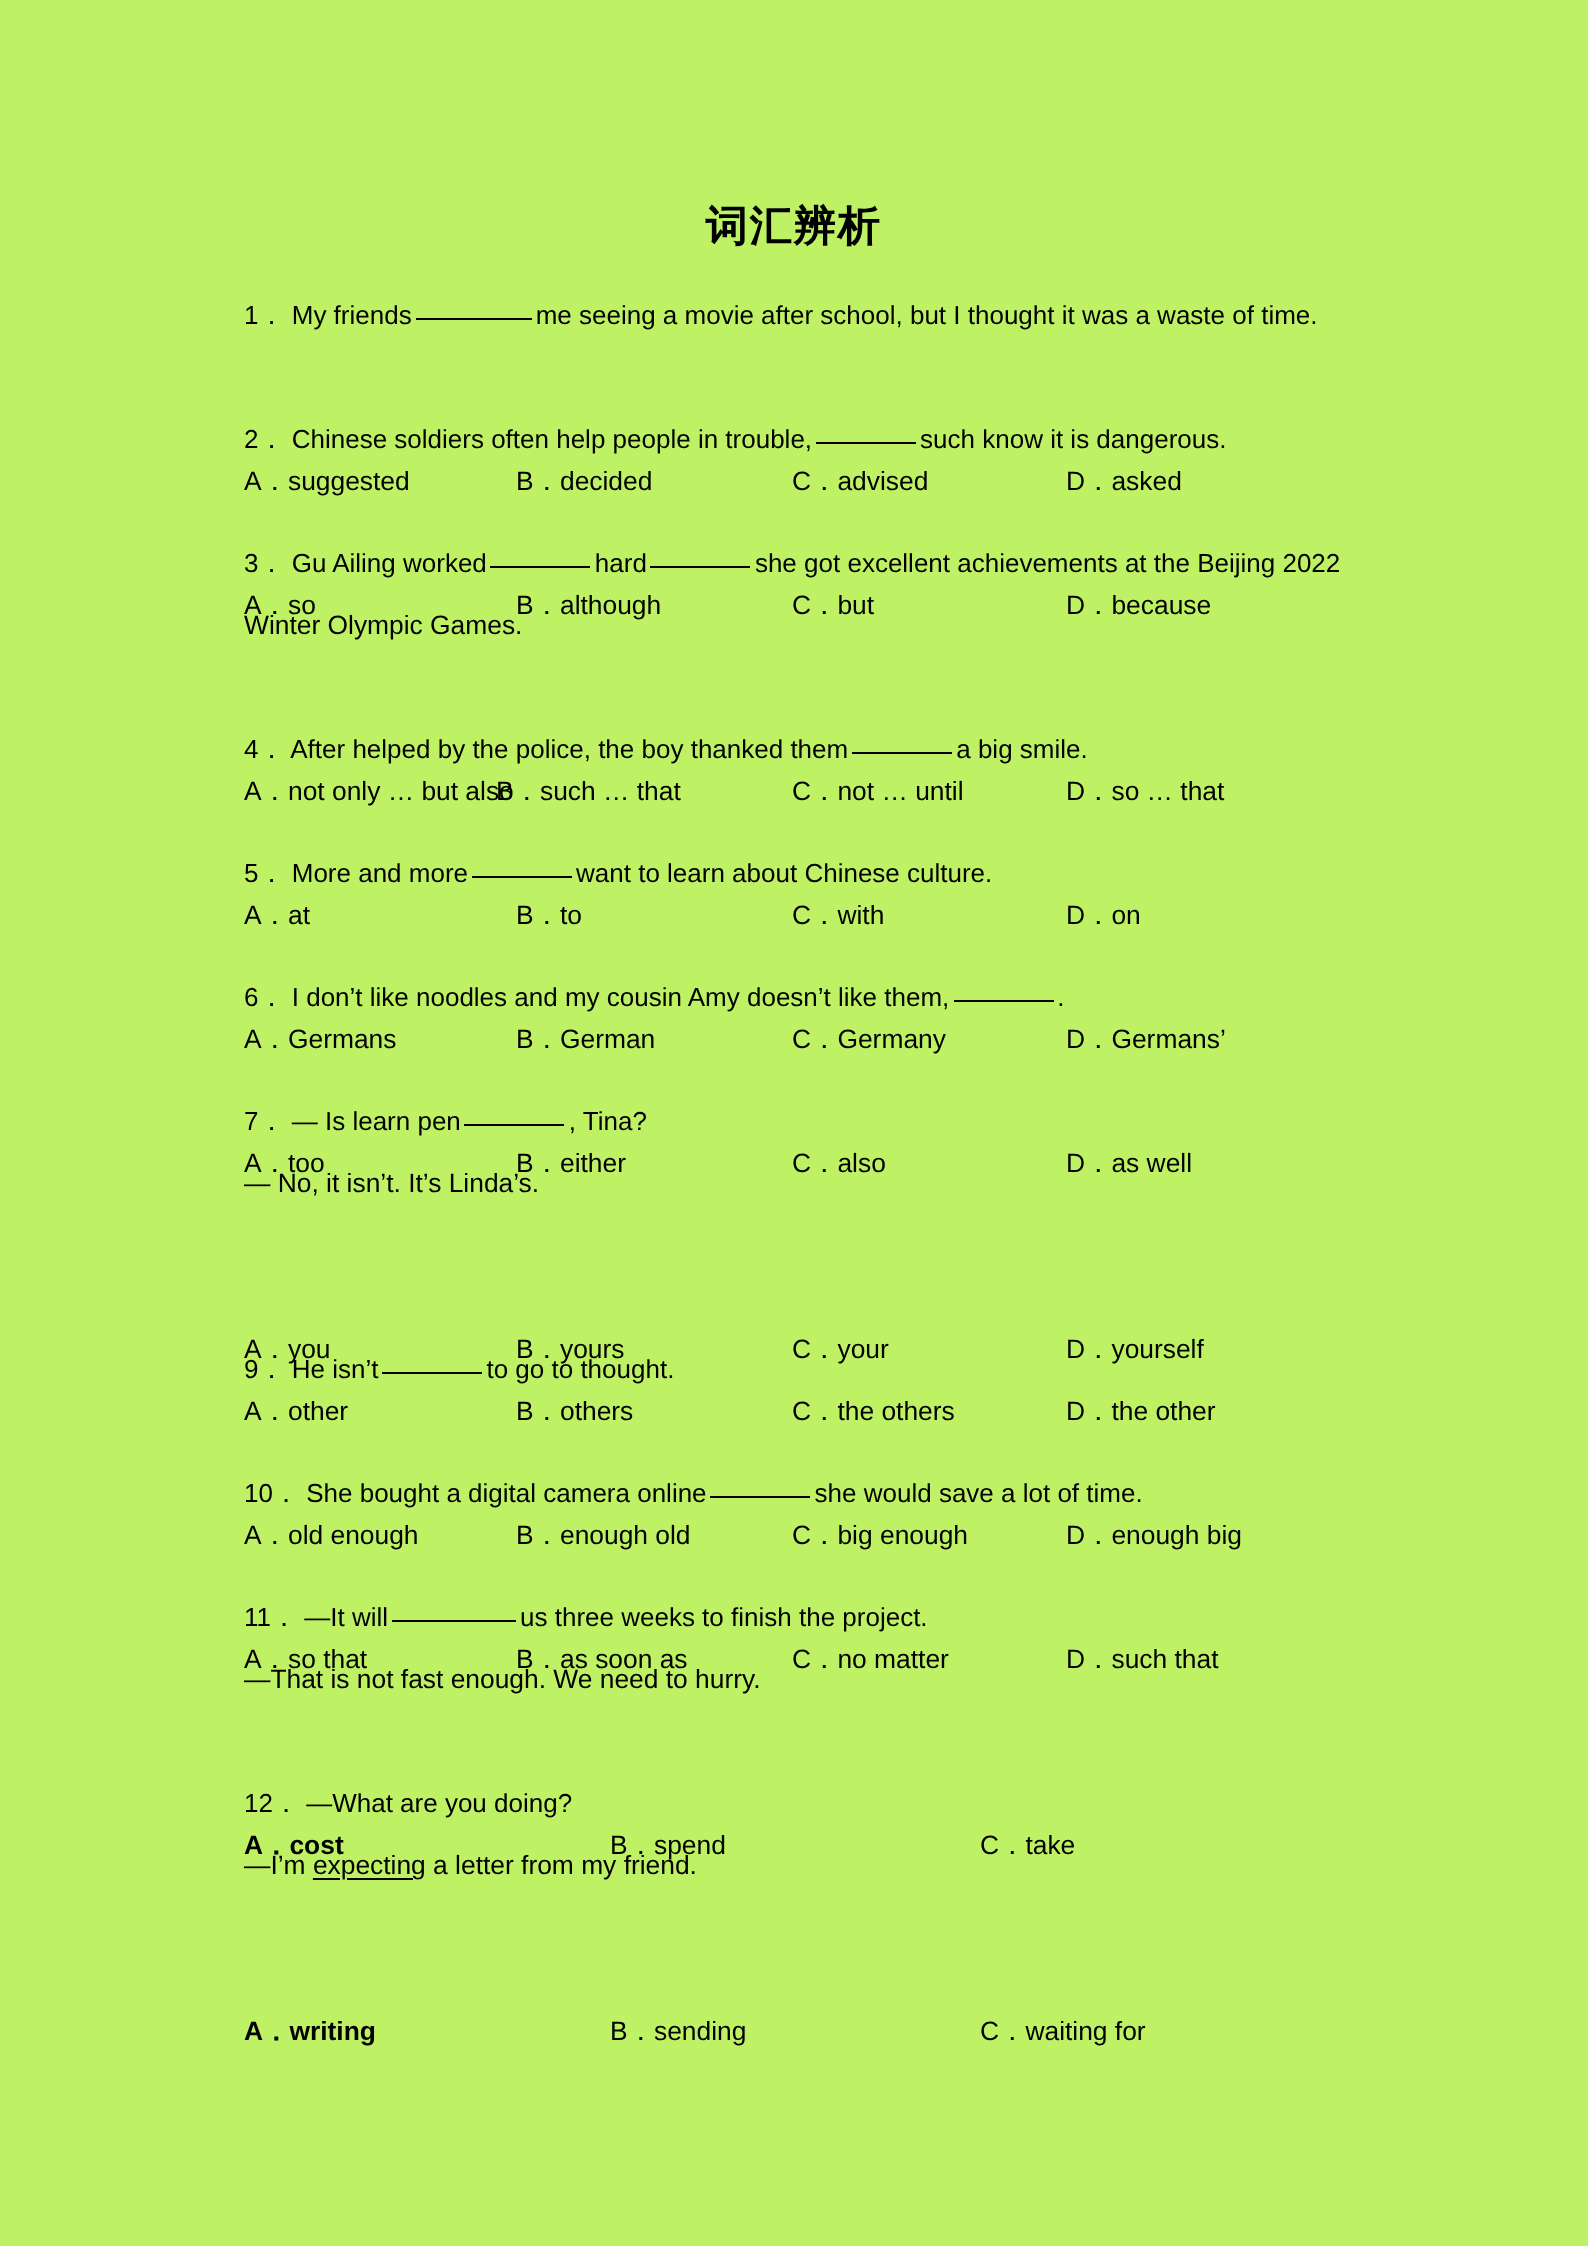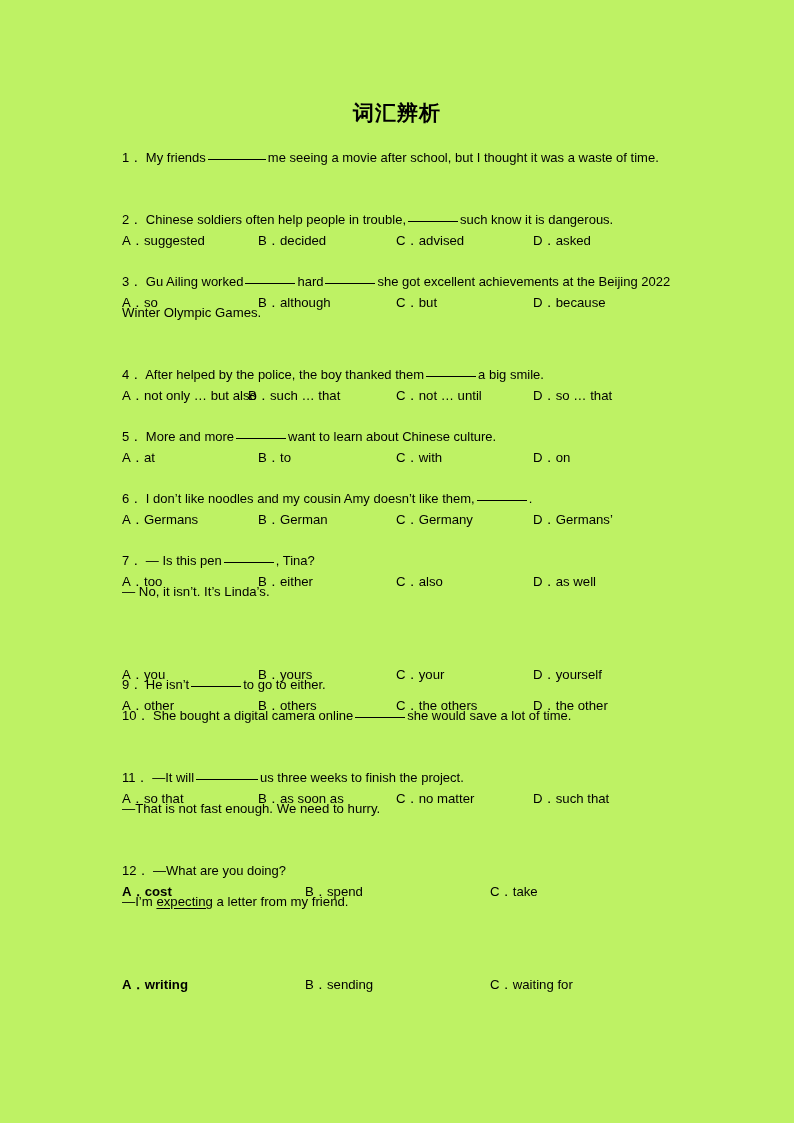--- a/index.html
+++ b/index.html
@@ -173,40 +173,46 @@
     </div>
     <div class="optrow cols4">
       <span class="opt c0"><span class="optlabel">A．</span><span>too</span></span>
       <span class="opt c1"><span class="optlabel">B．</span><span>either</span></span>
       <span class="opt c2"><span class="optlabel">C．</span><span>also</span></span>
       <span class="opt c3"><span class="optlabel">D．</span><span>as well</span></span>
     </div>
 
     <div class="line qline">
       <span class="qnum">7．</span>
-      <span class="stem">— Is this pen</span><span class="blank w2"></span><span class="stem">, Tina?</span>
+      <span class="stem">— Is learn pen</span><span class="blank w2"></span><span class="stem">, Tina?</span>
     </div>
     <div class="line cont">— No, it isn’t. It’s Linda’s.</div>
     <div class="optrow cols4">
       <span class="opt c0"><span class="optlabel">A．</span><span>you</span></span>
       <span class="opt c1"><span class="optlabel">B．</span><span>yours</span></span>
       <span class="opt c2"><span class="optlabel">C．</span><span>your</span></span>
       <span class="opt c3"><span class="optlabel">D．</span><span>yourself</span></span>
     </div>
 
     <div class="optrow cols4">
       <span class="opt c0"><span class="optlabel">A．</span><span>other</span></span>
       <span class="opt c1"><span class="optlabel">B．</span><span>others</span></span>
       <span class="opt c2"><span class="optlabel">C．</span><span>the others</span></span>
       <span class="opt c3"><span class="optlabel">D．</span><span>the other</span></span>
     </div>
 
     <div class="line qline">
       <span class="qnum">9．</span>
-      <span class="stem">He isn’t</span><span class="blank w2"></span><span class="stem">to go to either.</span>
+      <span class="stem">He isn’t</span><span class="blank w2"></span><span class="stem">to go to thought.</span>
+    </div>
+    <div class="optrow cols4">
+      <span class="opt c0"><span class="optlabel">A．</span><span>old enough</span></span>
+      <span class="opt c1"><span class="optlabel">B．</span><span>enough old</span></span>
+      <span class="opt c2"><span class="optlabel">C．</span><span>big enough</span></span>
+      <span class="opt c3"><span class="optlabel">D．</span><span>enough big</span></span>
     </div>
 
     <div class="line qline">
       <span class="qnum">10．</span>
       <span class="stem">She bought a digital camera online</span><span class="blank w2"></span><span class="stem">she would save a lot of time.</span>
     </div>
     <div class="optrow cols4">
       <span class="opt c0"><span class="optlabel">A．</span><span>so that</span></span>
       <span class="opt c1"><span class="optlabel">B．</span><span>as soon as</span></span>
       <span class="opt c2"><span class="optlabel">C．</span><span>no matter</span></span>

